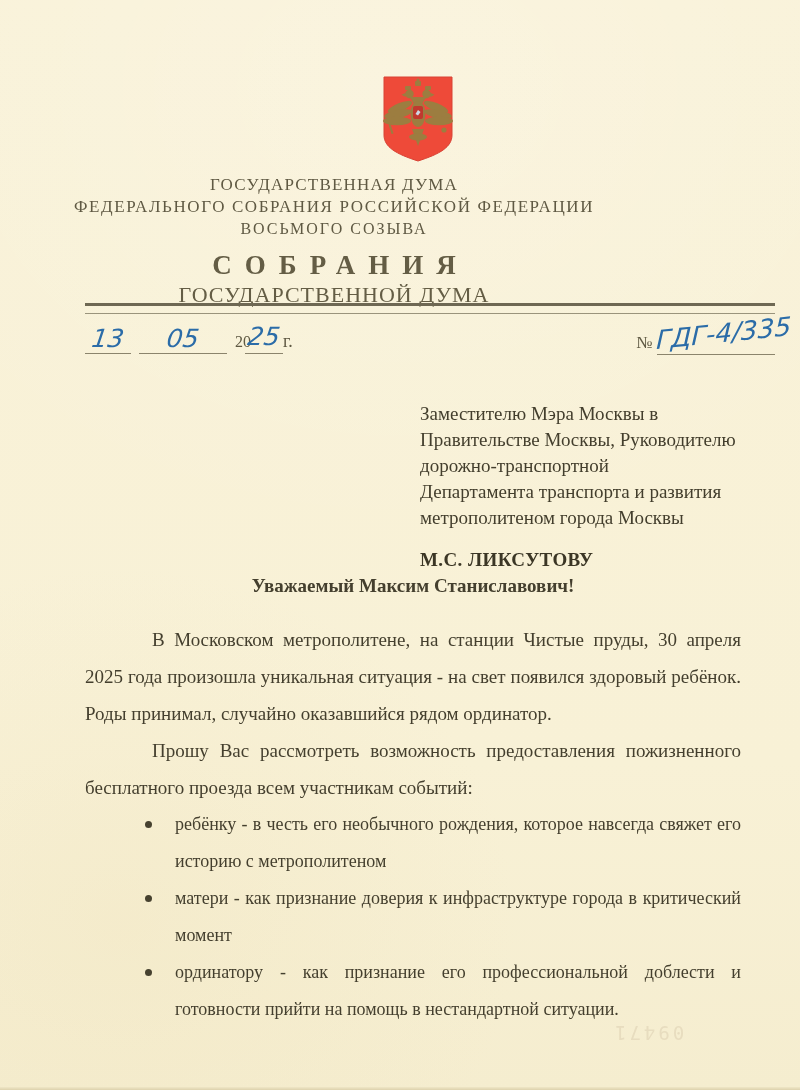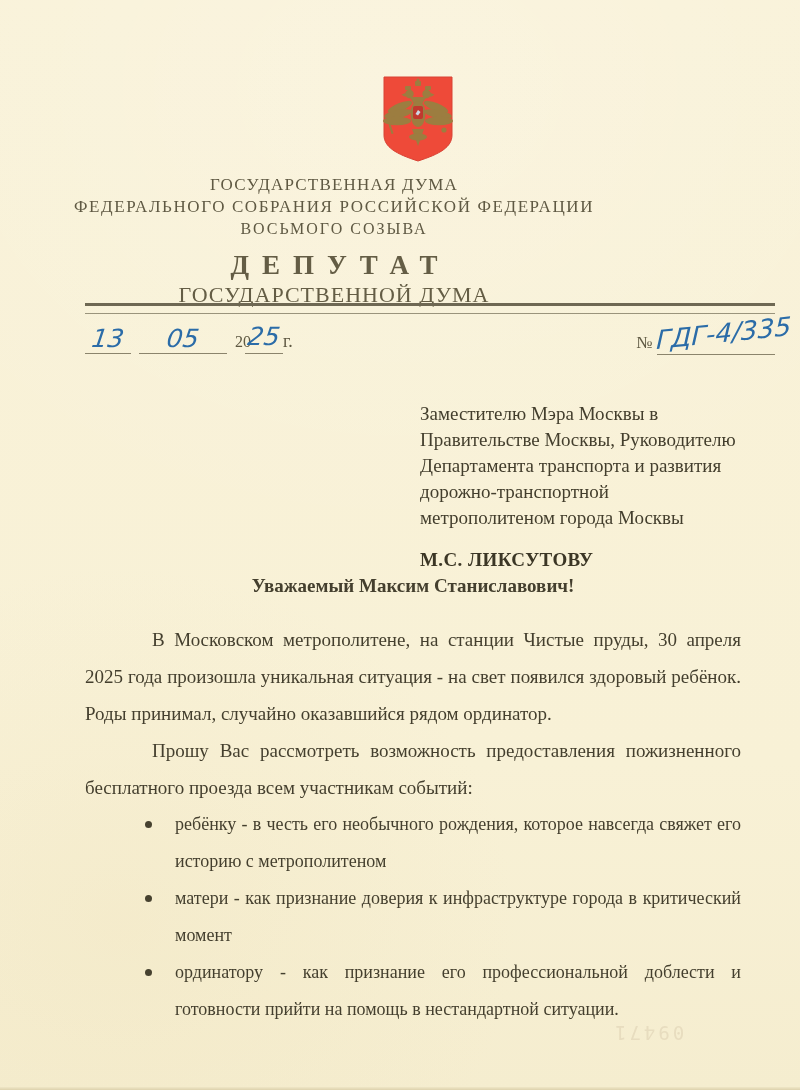--- a/index.html
+++ b/index.html
@@ -99,41 +99,41 @@
       <circle cx="64" cy="56" r="2.6"></circle>
     </g>
     <rect x="33" y="32" width="10" height="13" rx="2" fill="#c0392e"></rect>
     <path d="M35.5 40 l2.5 -4 2.5 2 -2.5 3.5 z" fill="#cdd7e6"></path>
   </svg>
 
   <div class="letterhead">
     <div class="lh-line1">ГОСУДАРСТВЕННАЯ ДУМА</div>
     <div class="lh-line2">ФЕДЕРАЛЬНОГО СОБРАНИЯ РОССИЙСКОЙ ФЕДЕРАЦИИ</div>
     <div class="lh-line3">ВОСЬМОГО СОЗЫВА</div>
-    <div class="lh-title">ДЕПУТАТ</div>
+    <div class="lh-title">СОБРАНИЯ</div>
     <div class="lh-subtitle">ГОСУДАРСТВЕННОЙ ДУМА</div>
   </div>
 
   <div class="rule"></div>
 
   <div class="dateline">
     <div class="date-group">
       <span class="blank blank-day"><span class="hand">13</span></span><span class="blank blank-month"><span class="hand">05</span></span><span class="printed-20">20</span><span class="blank blank-year"><span class="hand">25</span></span><span class="year-suffix">г.</span>
     </div>
     <div class="num-group">
       <span class="num-label">№</span>
       <span class="blank blank-number"><span class="hand">ГДГ-4/335</span></span>
     </div>
   </div>
 
   <div class="recipient">
     <div>Заместителю Мэра Москвы в</div>
     <div>Правительстве Москвы, Руководителю</div>
+    <div>дорожно-транспортной</div>
     <div>Департамента транспорта и развития</div>
-    <div>дорожно-транспортной</div>
     <div>метрополитеном города Москвы</div>
     <div class="recipient-name">М.С. ЛИКСУТОВУ</div>
   </div>
 
   <div class="content">
     <div class="salutation">Уважаемый Максим Станиславович!</div>
     <p>В Московском метрополитене, на станции Чистые пруды, 30 апреля 2025 года произошла уникальная ситуация - на свет появился здоровый ребёнок. Роды принимал, случайно оказавшийся рядом ординатор.</p>
     <p>Прошу Вас рассмотреть возможность предоставления пожизненного бесплатного проезда всем участникам событий:</p>
     <ul class="points">
       <li><span class="dot"></span><span>ребёнку - в честь его необычного рождения, которое навсегда свяжет его историю с метрополитеном</span></li>

